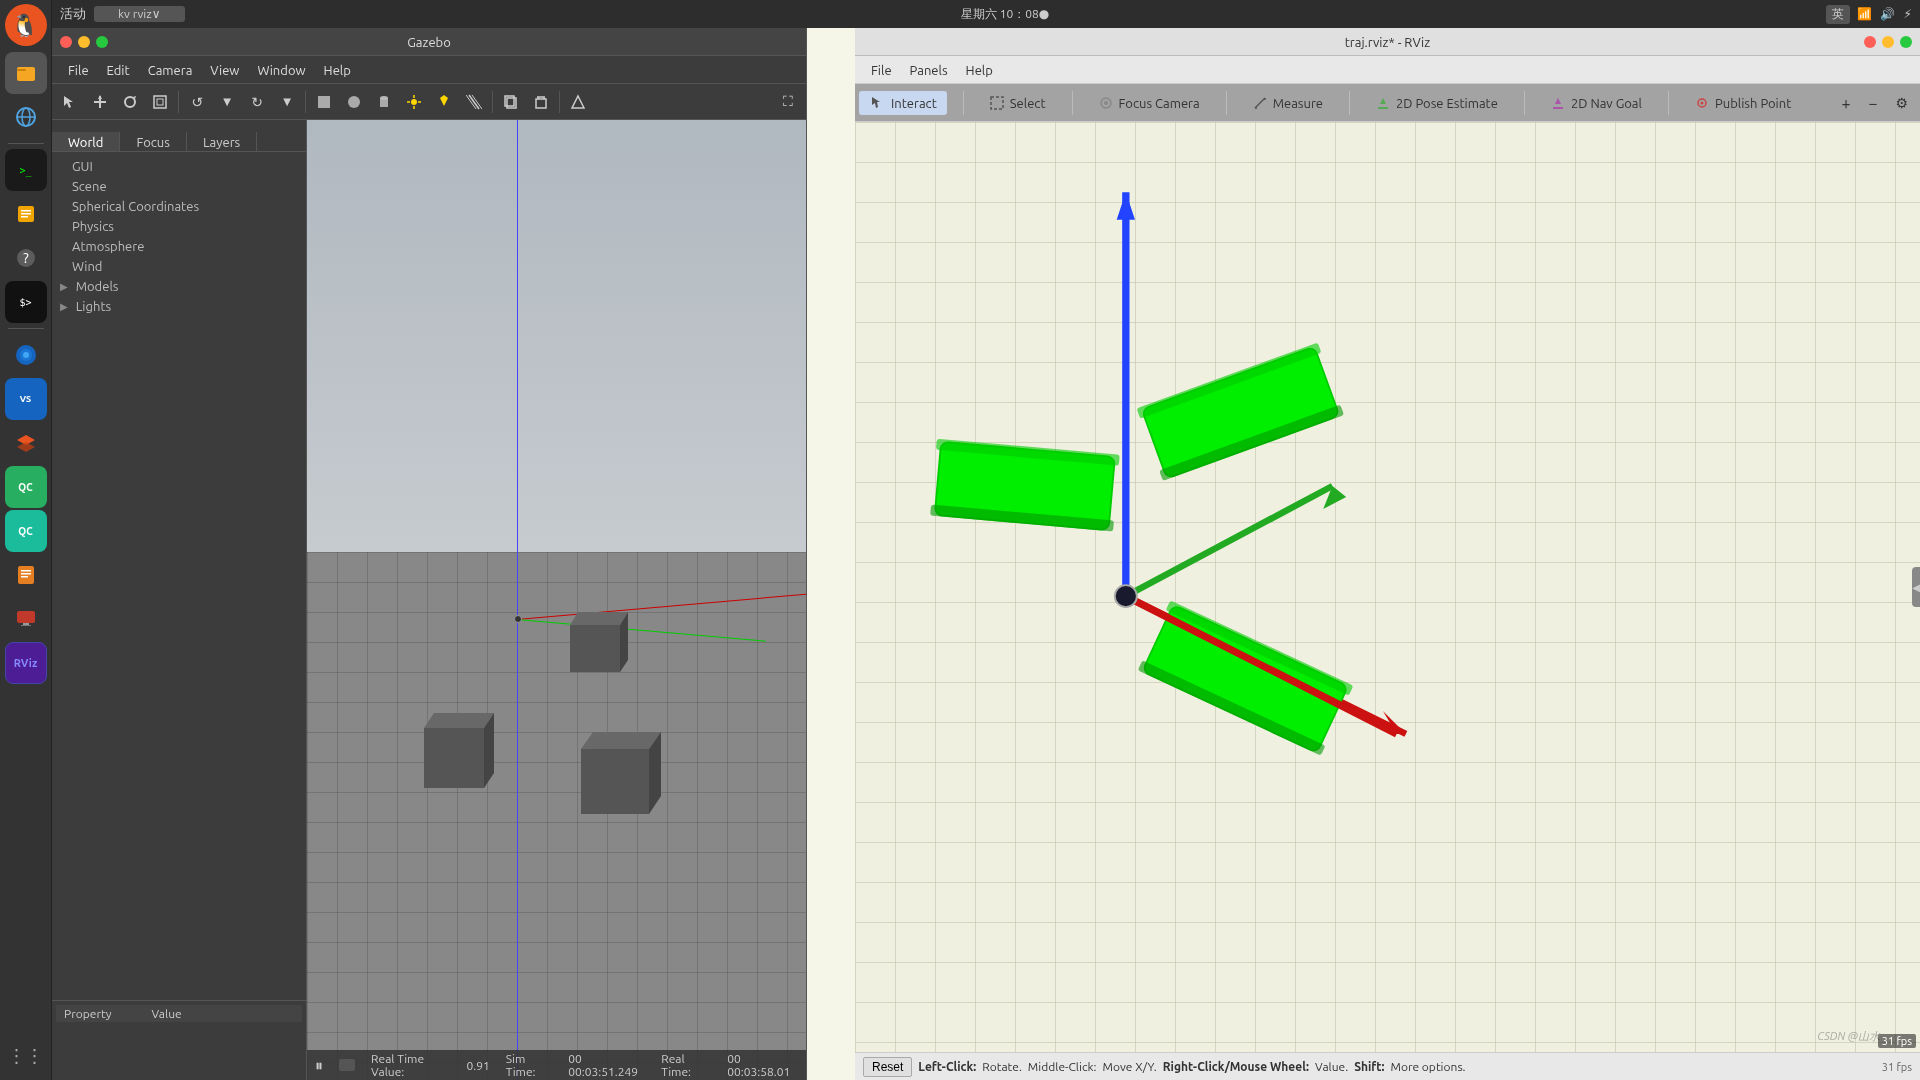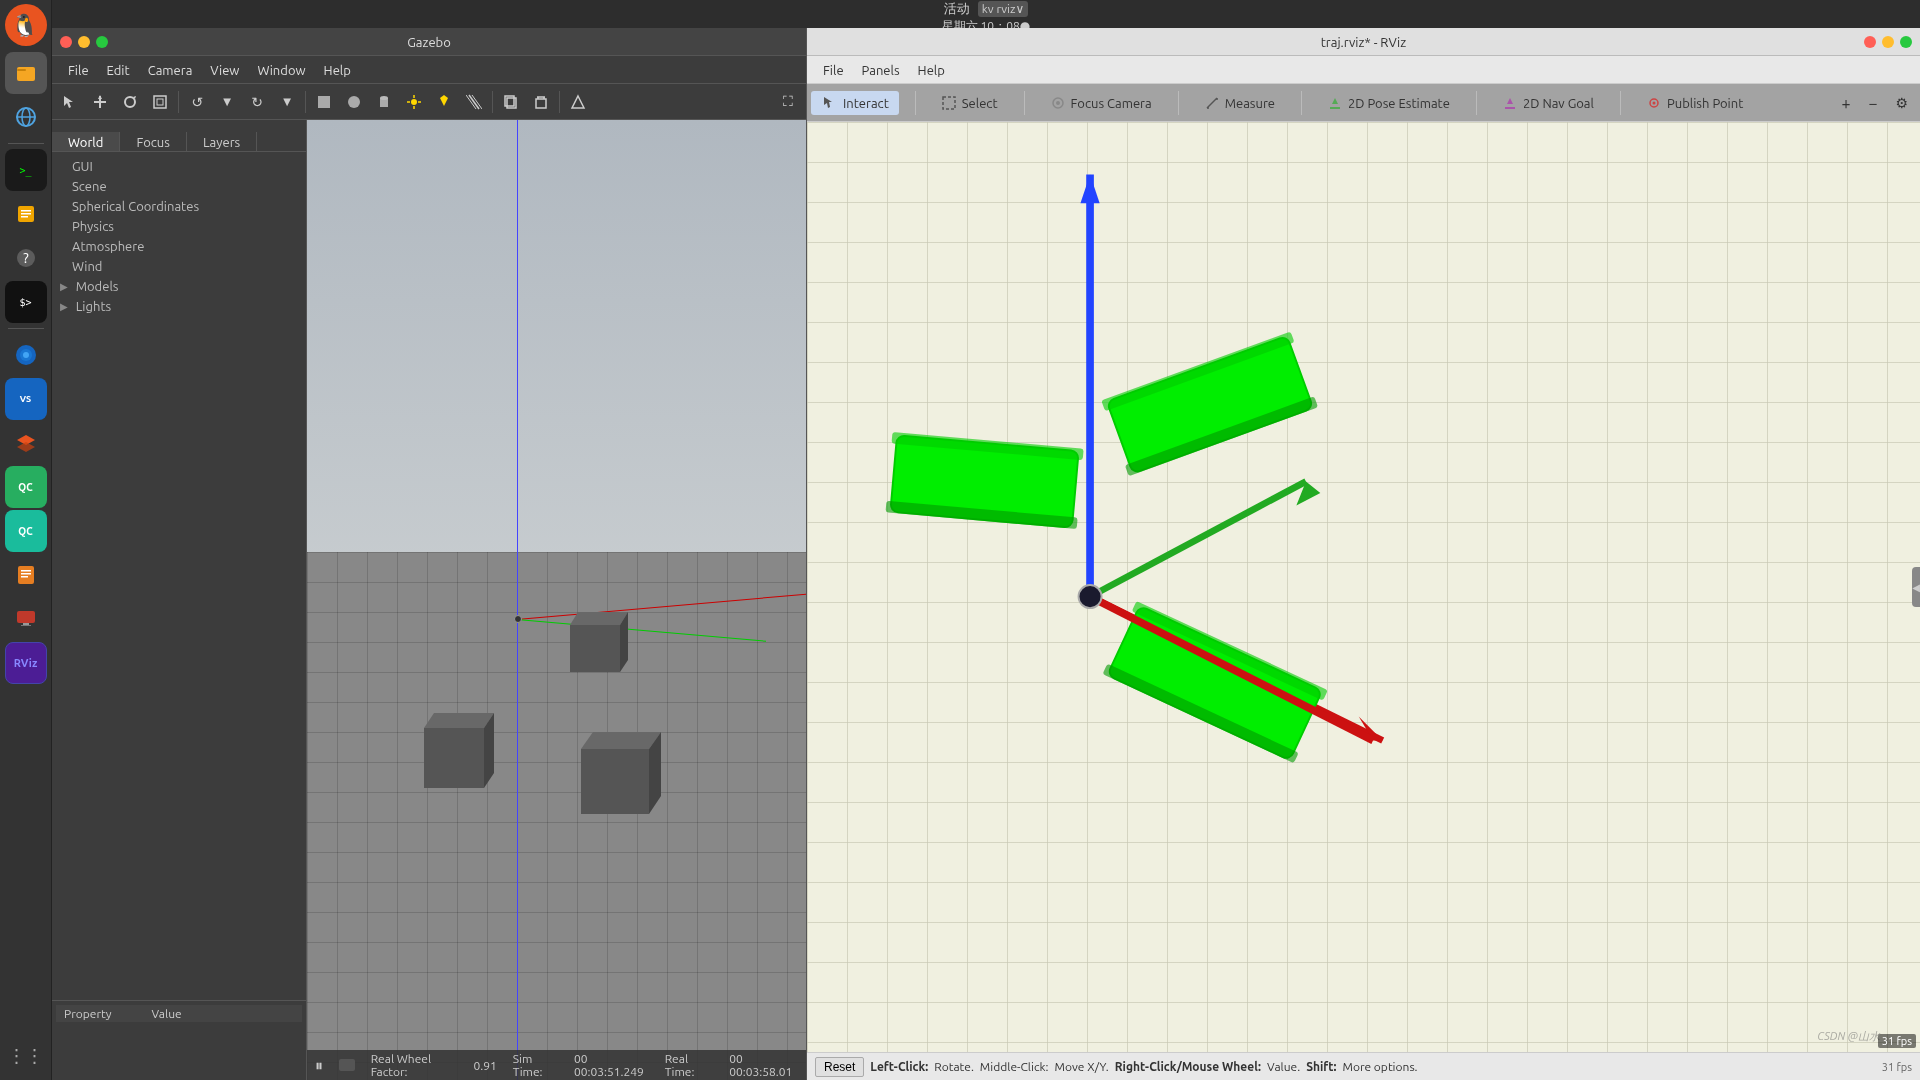--- a/index.html
+++ b/index.html
@@ -44,21 +44,20 @@
     .system-bar {
       height: 28px;
       background: #2d2d2d;
       display: flex;
       align-items: center;
       justify-content: space-between;
       padding: 0 8px;
       font-size: 12px;
       color: #ccc;
       flex-shrink: 0;
-      flex-direction: column;
     }
     .system-bar-left { display: flex; align-items: center; gap: 8px; }
     .system-bar-center { display: flex; align-items: center; gap: 4px; }
     .system-bar-right { display: flex; align-items: center; gap: 8px; }
 
     
     .panes { display: flex; flex: 1; overflow: hidden; }
 
     
     .gazebo-pane {
@@ -287,20 +286,21 @@
       cursor: pointer;
       font-size: 16px;
     }
 
     
     .rviz-pane {
       flex: 1;
       display: flex;
       flex-direction: column;
       background: #f5f5e8;
+      padding-left: 48px;
     }
     .rviz-titlebar {
       height: 28px;
       background: #e0e0e0;
       display: flex;
       align-items: center;
       justify-content: center;
       font-size: 13px;
       color: #333;
       border-bottom: 1px solid #bbb;
@@ -522,21 +522,21 @@
   <div class="taskbar-icon" style="font-size:18px; color:#aaa; margin-bottom:4px;">
     ⋮⋮
   </div>
 </div>
 
 <div class="main-content">
 
   <div class="system-bar">
     <div class="system-bar-left">
       <span style="font-size:13px;">活动</span>
-      <span style="font-size:12px; background:#555; padding:1px 4px; border-radius:3px;">kv rviz∨</span>
+      <span style="font-size:12px; background:#555; padding:1px 24px; border-radius:3px;">kv rviz∨</span>
     </div>
     <div class="system-bar-center">
       <span>星期六 10：08●</span>
     </div>
     <div class="system-bar-right">
       <span style="padding:1px 6px; background:#555; border-radius:3px;">英</span>
       <span>📶</span>
       <span>🔊</span>
       <span>⚡</span>
     </div>
@@ -752,21 +752,21 @@
                 <polygon points="10,35 78,35 78,100 10,100" fill="#555"></polygon>
                 <polygon points="10,35 78,35 90,18 22,18" fill="#686868"></polygon>
                 <polygon points="78,35 90,18 90,82 78,100" fill="#444"></polygon>
               </svg>
             </div>
           </div>
 
           <div class="viewport-statusbar">
             <span class="status-pause">⏸</span>
             <span style="width:18px; height:12px; background:#555; display:inline-block; border-radius:2px;"></span>
-            <span>Real Wheel Factor:</span>
+            <span>Real Time Value:</span>
             <span>0.91</span>
             <span>Sim Time:</span>
             <span>00 00:03:51.249</span>
             <span>Real Time:</span>
             <span>00 00:03:58.01</span>
           </div>
         </div>
       </div>
     </div>
 

